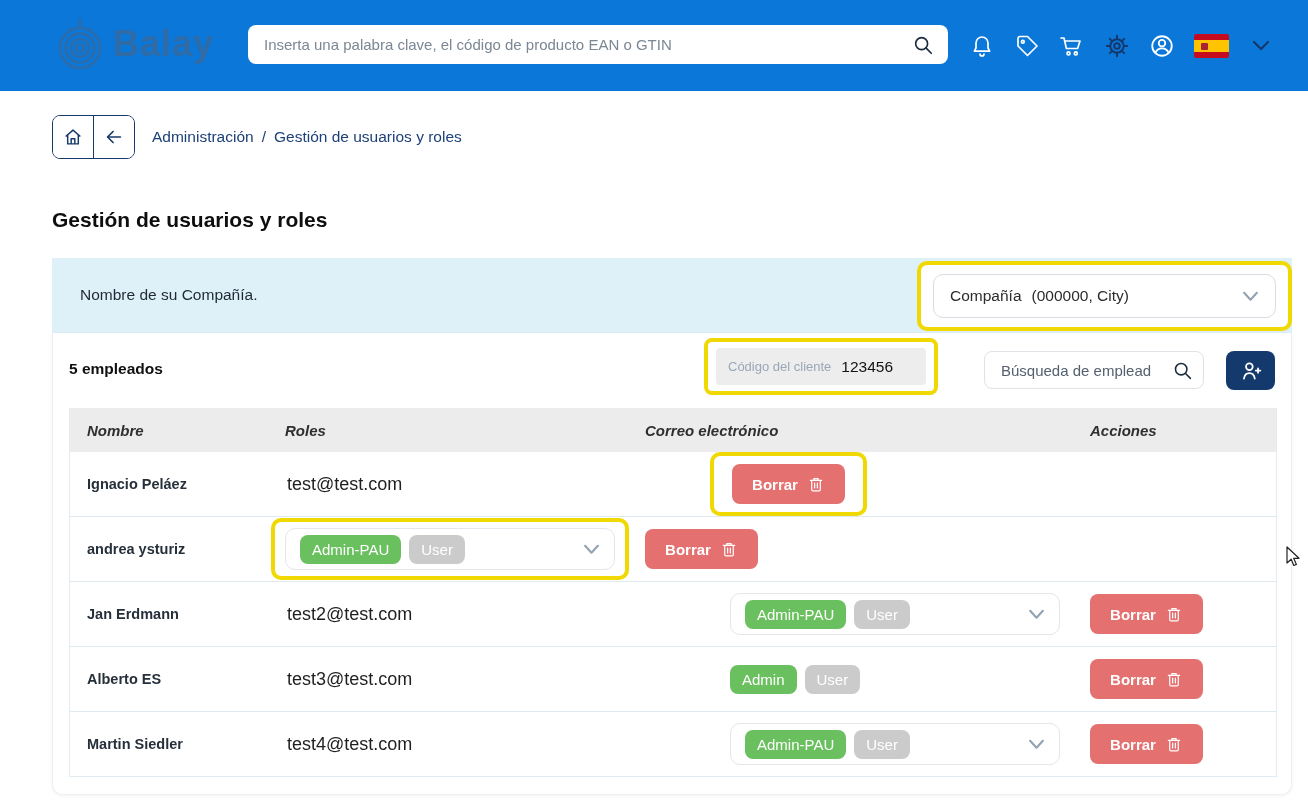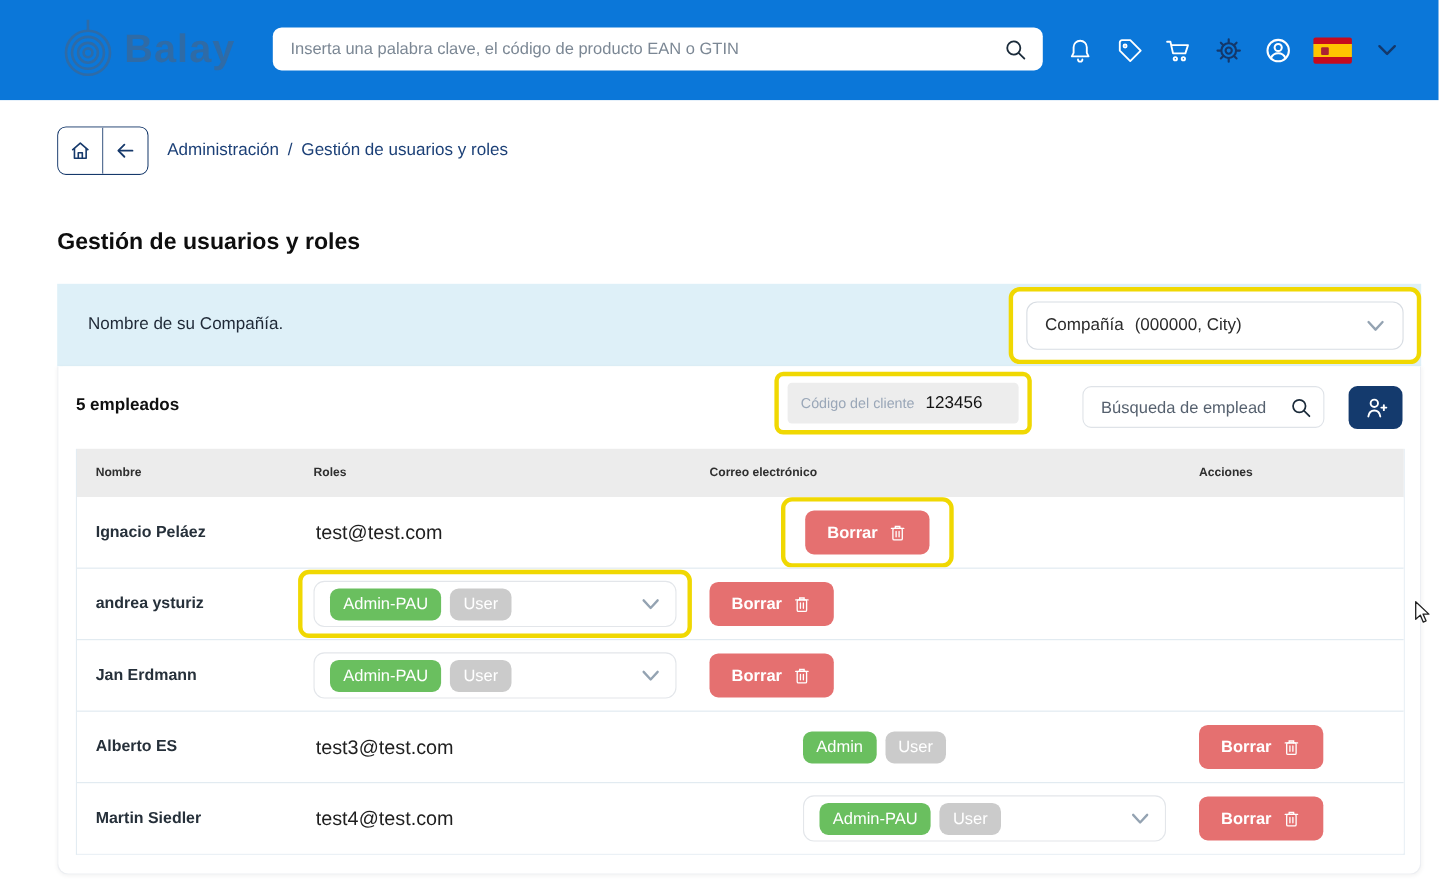--- a/index.html
+++ b/index.html
@@ -56,21 +56,21 @@
 
   .emp-search{position:absolute;left:931px;top:18px;width:220px;height:38px;background:#fff;border:1px solid #dfe3e8;
               border-radius:8px;display:flex;align-items:center;padding:0 10px 0 14px;box-sizing:border-box;}
   .emp-search input{flex:1;min-width:0;border:none;outline:none;font-size:15px;font-family:inherit;color:#333;background:transparent;}
   .emp-search input::placeholder{color:#55606e;}
   .add-btn{position:absolute;left:1173px;top:18px;width:49px;height:39px;background:#143a6d;border:none;
            border-radius:8px;display:flex;align-items:center;justify-content:center;cursor:pointer;}
 
   
   .table{position:absolute;left:16px;top:75px;width:1208px;box-sizing:border-box;border:1px solid #e3ecf2;border-top:none;}
-  .thead{height:44px;display:flex;align-items:center;background:#ececec;font-size:11px;font-weight:600;color:#2f2f2f;}
+  .thead{height:44px;display:flex;align-items:center;background:#ececec;font-size:15px;font-weight:600;color:#2f2f2f;font-style:italic;}
   .trow{height:64px;display:flex;align-items:center;border-top:1px solid #dfe9f0;position:relative;background:#fff;}
   .trow:first-child{border-top:none;}
   .c{box-sizing:border-box;}
   .c1{width:200px;padding-left:17px;}
   .c2{width:445px;padding-left:17px;}
   .c3{width:358px;padding-left:15px;display:flex;align-items:center;}
   .c4{flex:1;padding-left:17px;display:flex;align-items:center;}
   .c-name{font-size:14.5px;font-weight:700;color:#26303a;}
   .c-email{font-size:18px;color:#1f1f1f;}
 
@@ -274,20 +274,21 @@
                   <path d="M4.5 6.5h15"></path>
                   <path d="M9.3 6.5V4.2h5.4v2.3"></path>
                   <rect x="6.3" y="6.5" width="11.4" height="14" rx="1.6"></rect>
                   <path d="M10.2 10.2v6.4M13.8 10.2v6.4"></path>
                 </svg>
               </button>
             </div>
   </div>
           <div class="trow">
     <div class="c c1 c-name">Jan Erdmann</div>
+    <div class="c c2 c-email">test2@test.com</div>
     <div class="c c3">
               <div class="role-select">
                 <span class="chiprow">
                   <span class="chip green">Admin-PAU</span>
                   <span class="chip grey">User</span>
                 </span>
                 <svg class="chev ml-auto" viewBox="0 0 16 10">
                   <polyline points="2,1.5 8,8 14,1.5"></polyline>
                 </svg>
               </div>

